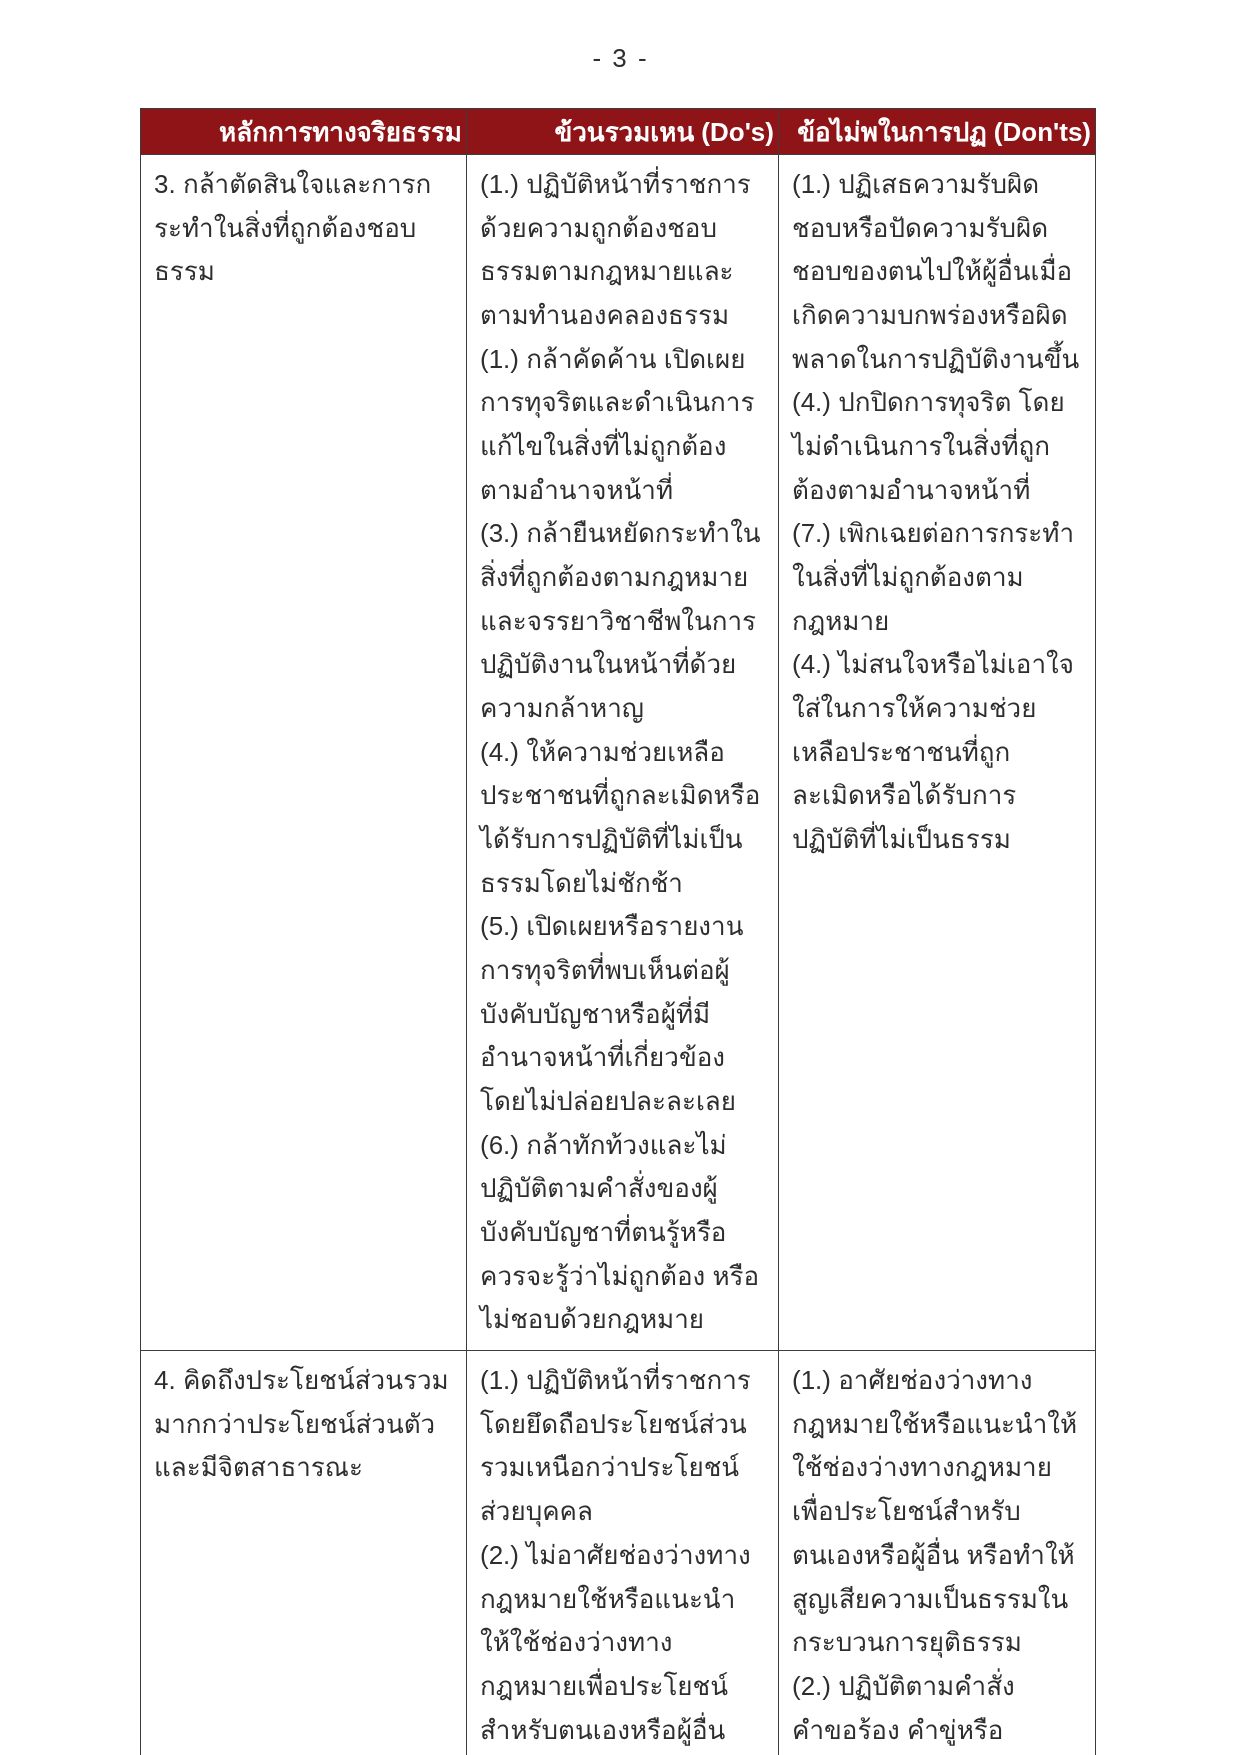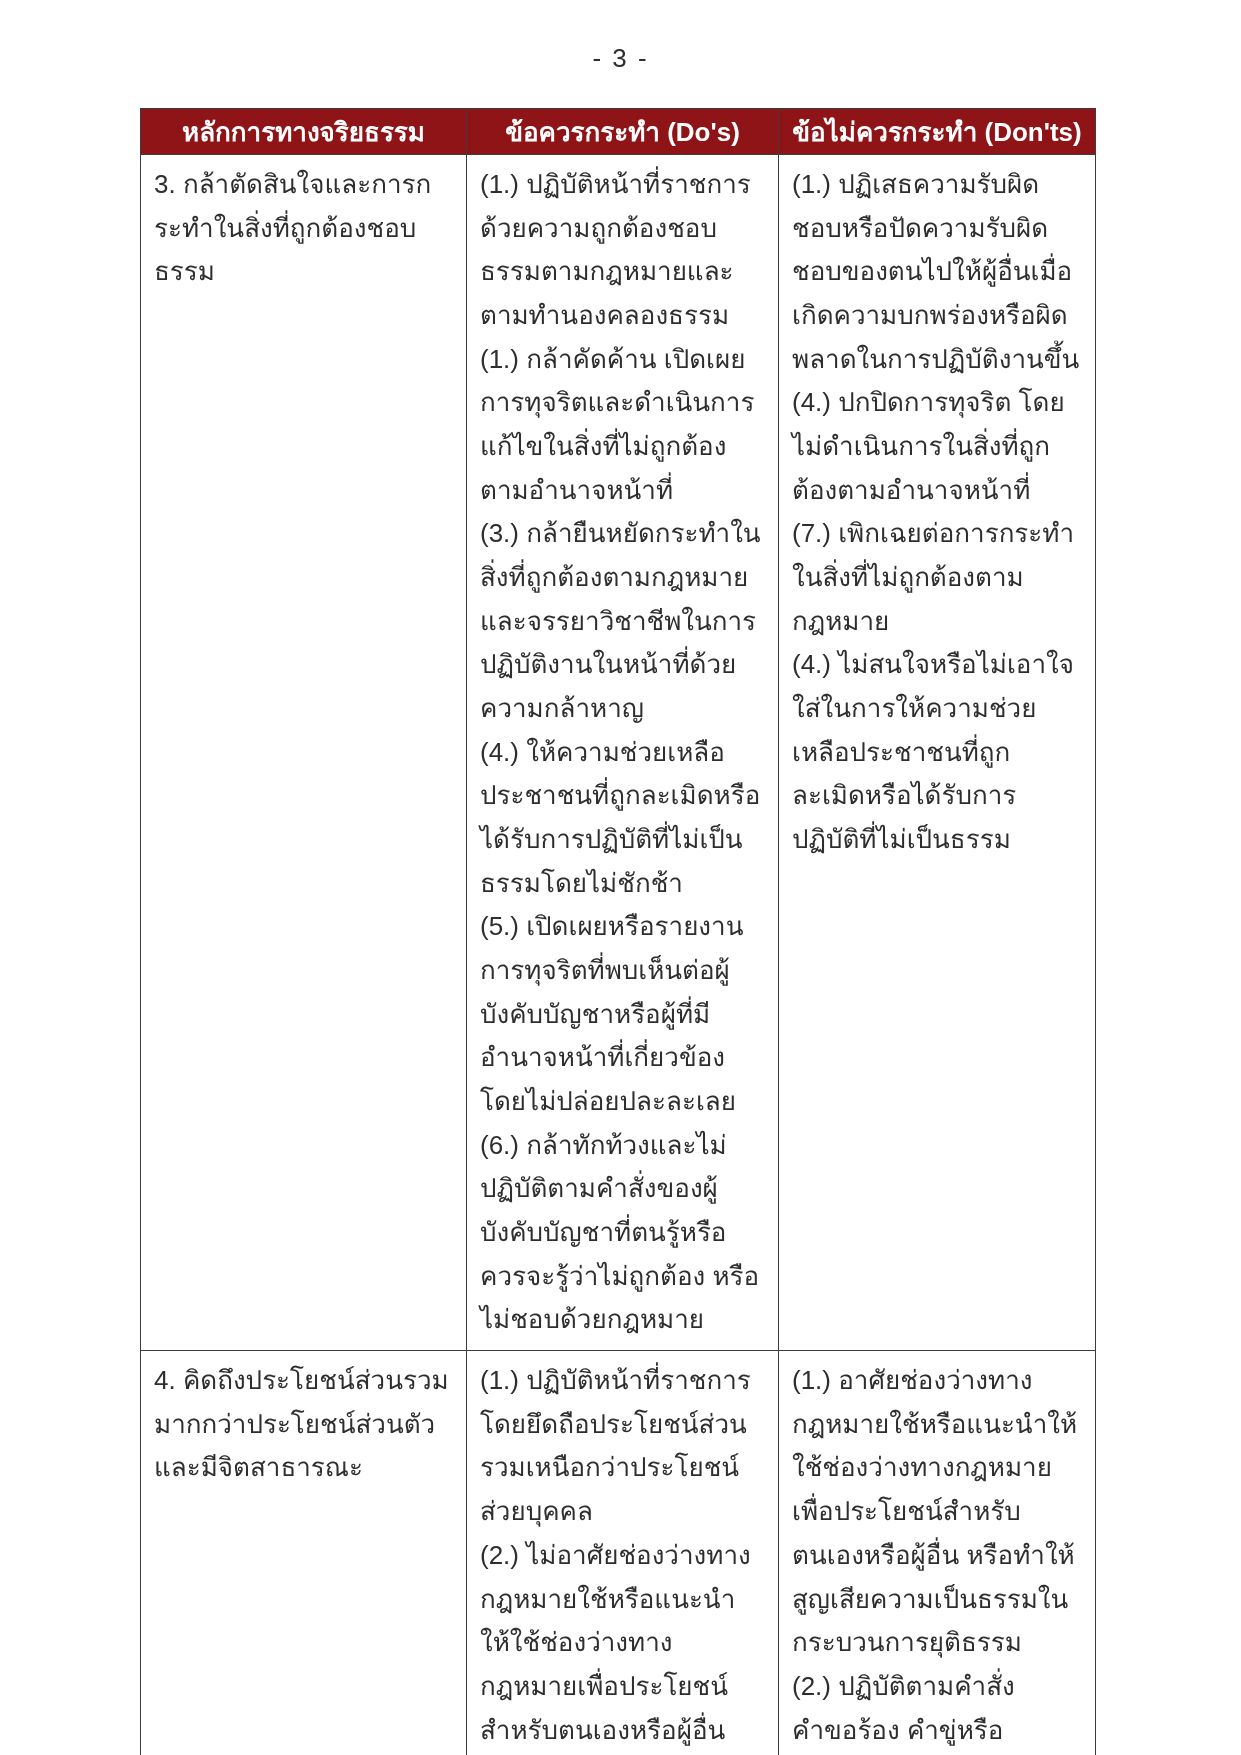--- a/index.html
+++ b/index.html
@@ -36,21 +36,21 @@
   table.ethics td {
     border: 1.5px solid #3c3c3c;
   }
   table.ethics th {
     background: #8e1418;
     color: #ffffff;
     font-size: 26px;
     font-weight: bold;
     height: 40px;
     padding: 2px 4px;
-    text-align: center;
+    text-align: right;
     vertical-align: middle;
   }
   table.ethics td {
     vertical-align: top;
     padding: 8px 14px 8px 13px;
     font-size: 26px;
     line-height: 1.68;
     color: #2e2e2e;
     background: #ffffff;
   }
@@ -67,22 +67,22 @@
 
   <table class="ethics">
     <colgroup>
       <col style="width:326px">
       <col style="width:312px">
       <col style="width:317px">
     </colgroup>
     <thead>
       <tr>
         <th>หลักการทางจริยธรรม</th>
-        <th>ข้อควรกระทำ (Do's)</th>
-        <th>ข้อไม่ควรกระทำ (Don'ts)</th>
+        <th>ข้วนรวมเหน (Do's)</th>
+        <th>ข้อไม่พในการปฏ (Don'ts)</th>
       </tr>
     </thead>
     <tbody>
       <tr class="row-1">
         <td>
           <div class="item">3. กล้าตัดสินใจและการกระทำในสิ่งที่ถูกต้องชอบธรรม</div>
         </td>
         <td>
           <div class="item">(1.) ปฏิบัติหน้าที่ราชการด้วยความถูกต้องชอบธรรมตามกฎหมายและตามทำนองคลองธรรม</div>
           <div class="item">(1.) กล้าคัดค้าน เปิดเผยการทุจริตและดำเนินการแก้ไขในสิ่งที่ไม่ถูกต้องตามอำนาจหน้าที่</div>

